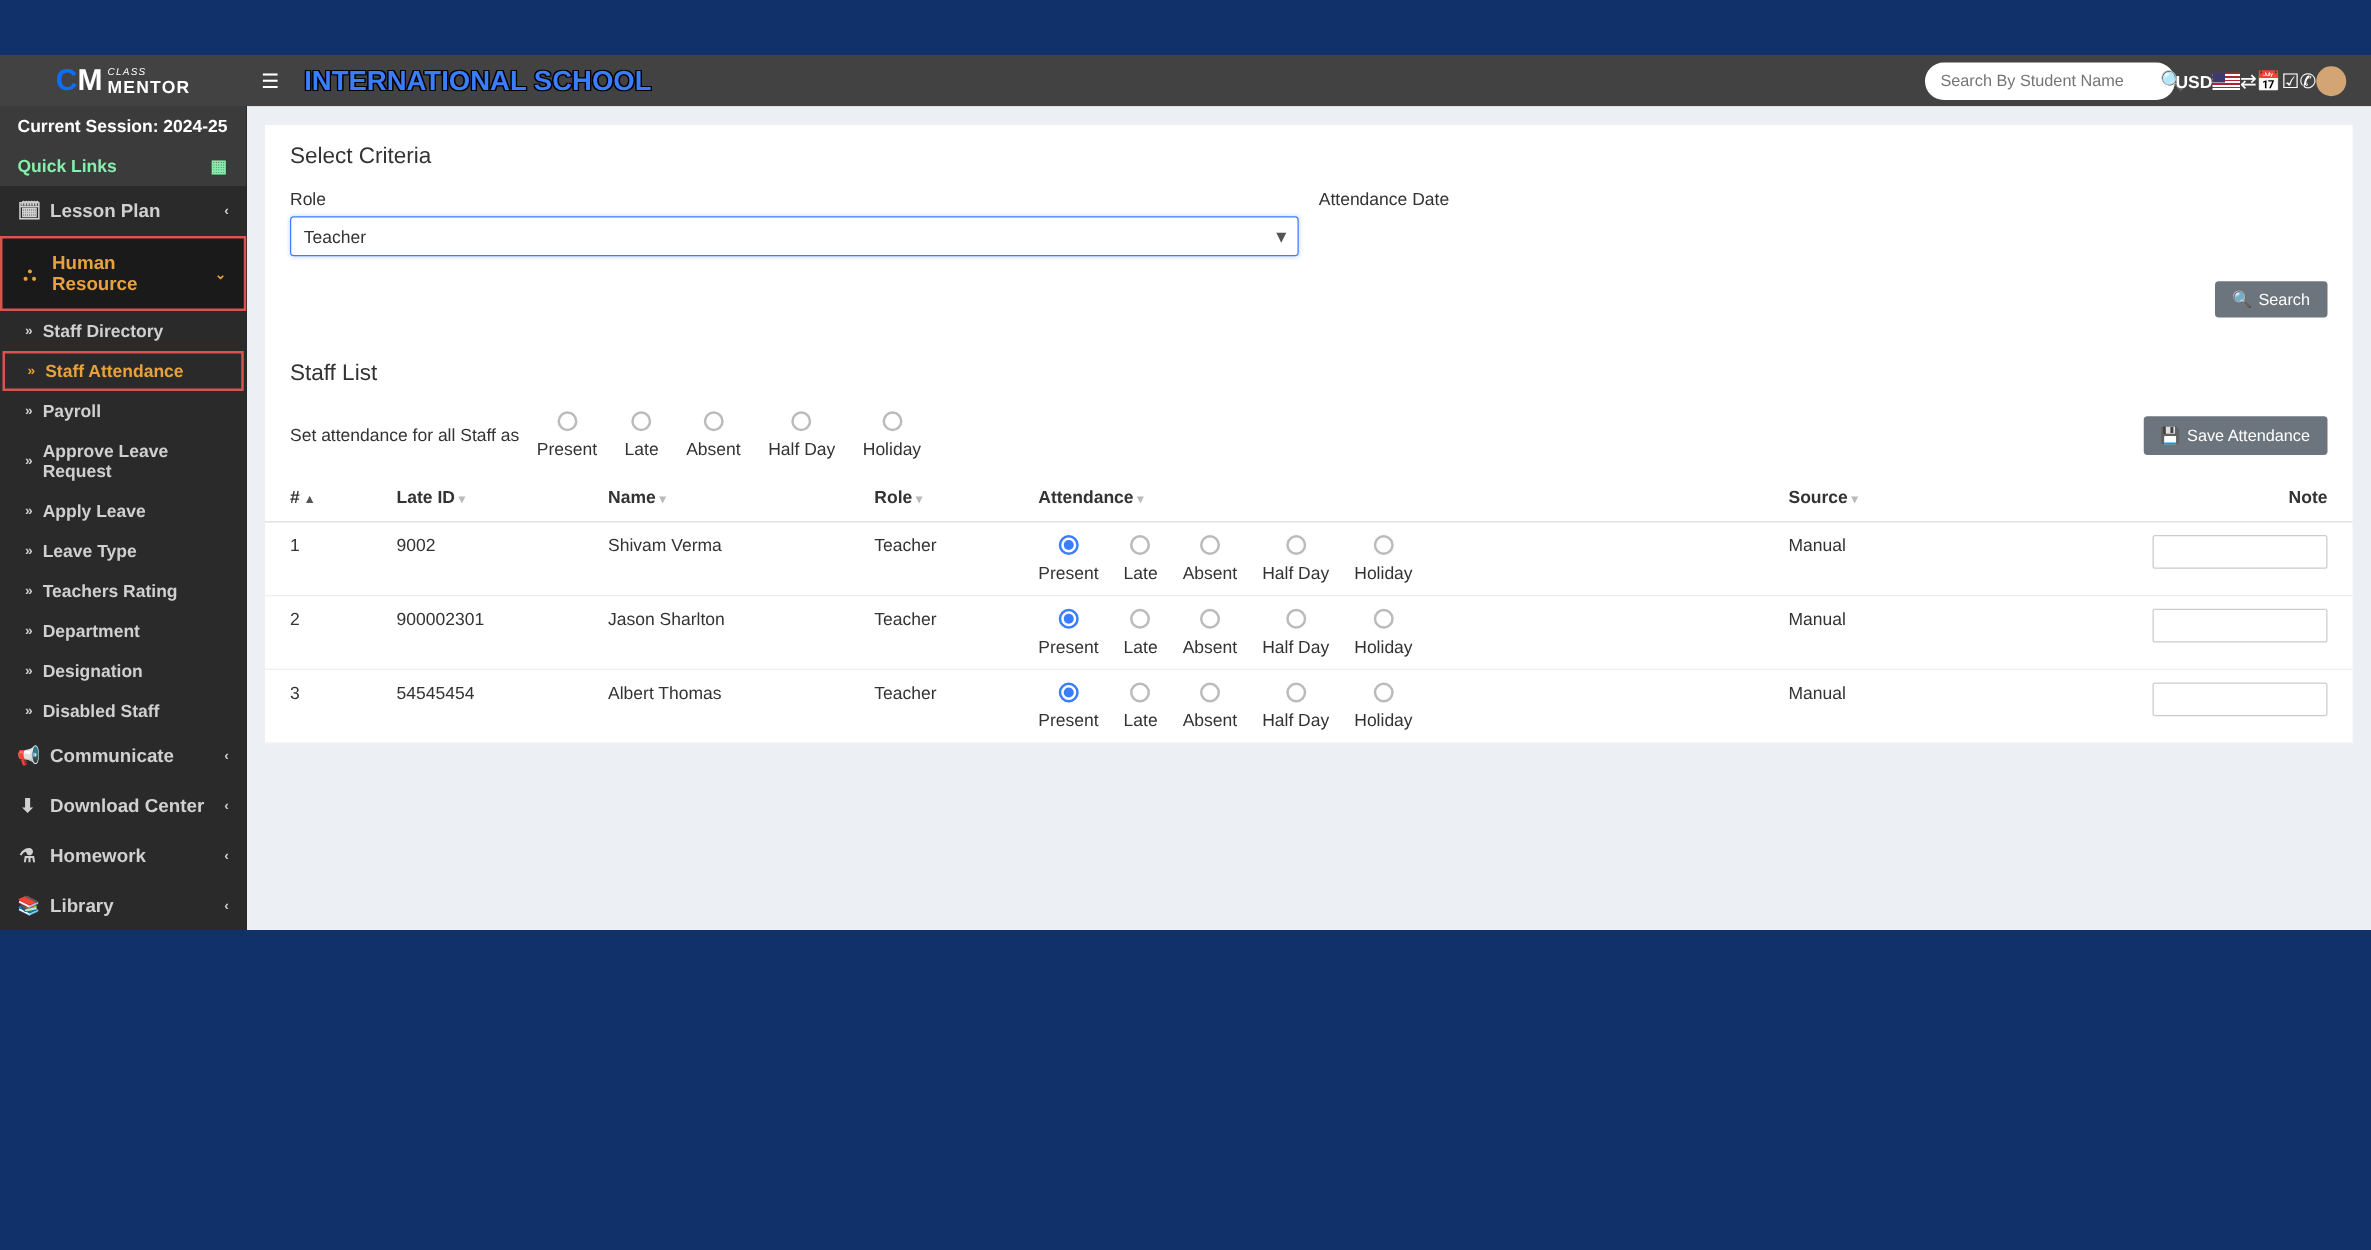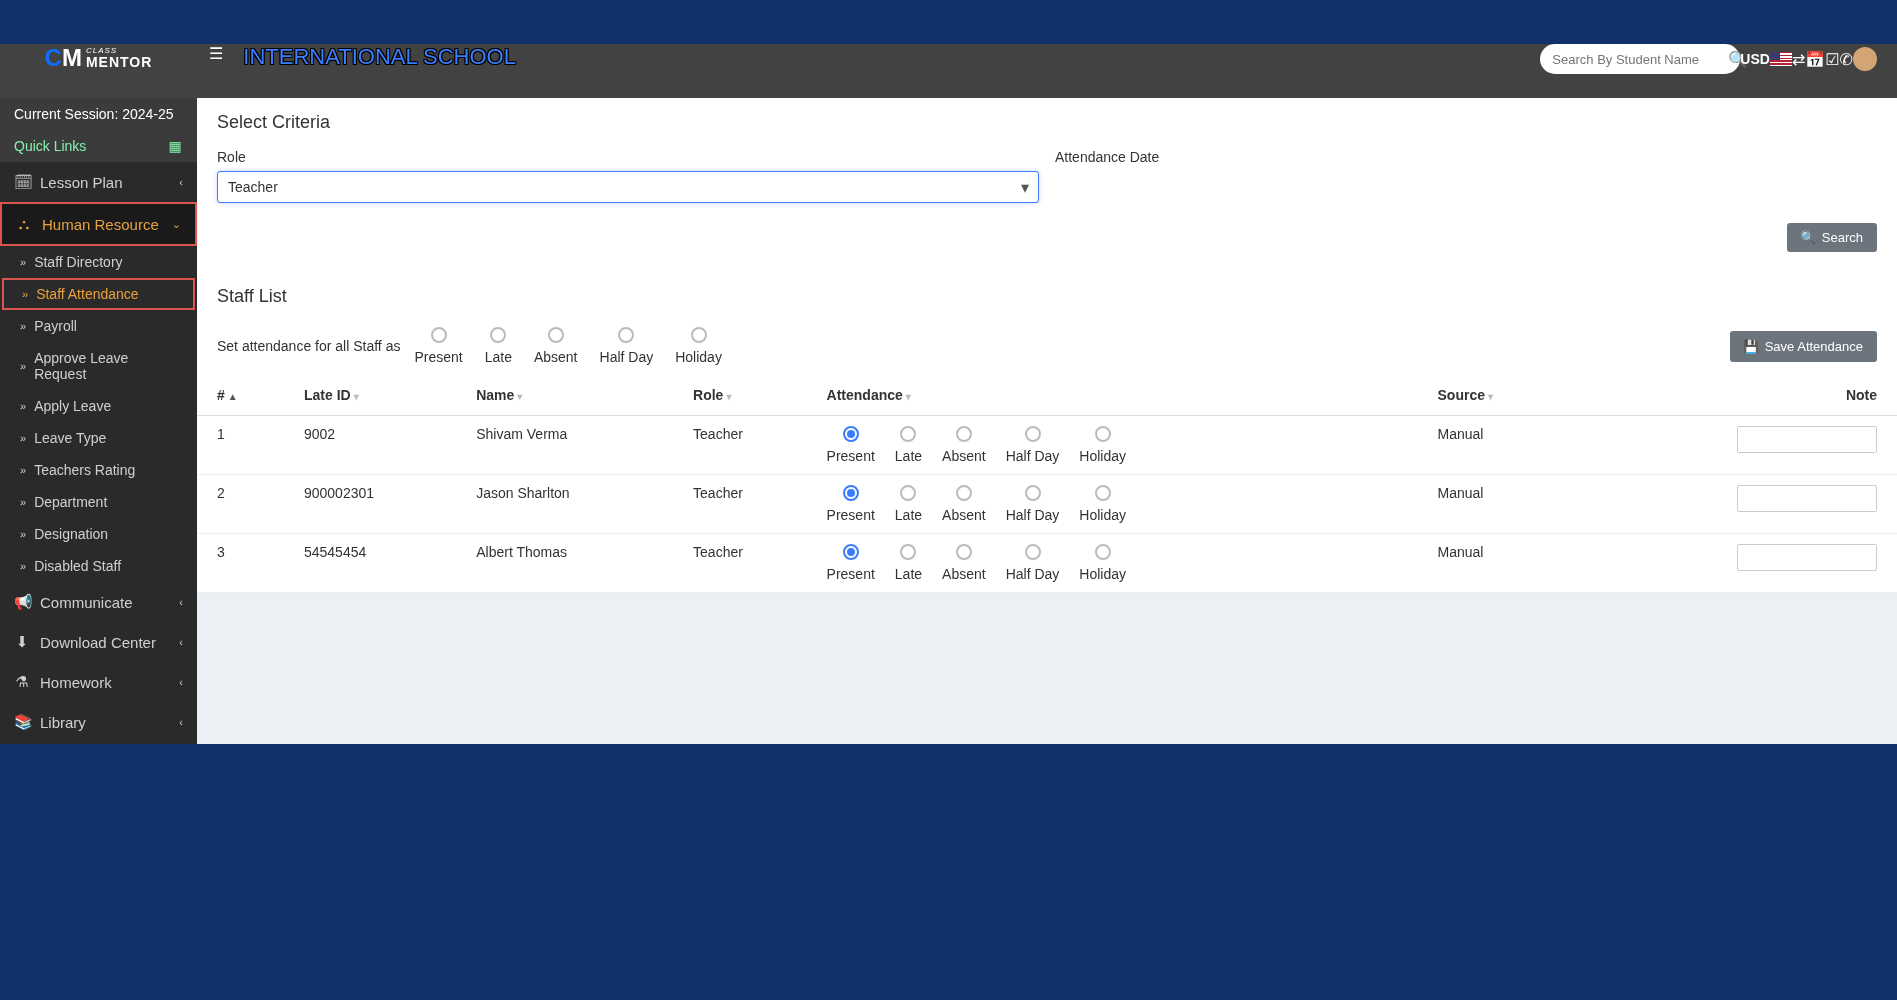--- a/index.html
+++ b/index.html
@@ -1,51 +1,51 @@
 <!DOCTYPE html>
 <html><head>
 <meta charset="utf-8">
 <style>
 * { margin: 0; padding: 0; box-sizing: border-box; font-family: 'Segoe UI', Arial, sans-serif; }
 body { background: #11316a; width: 1897px; height: 1000px; overflow: hidden; }
 .frame { background: #fff; margin: 44px 0; height: 700px; display: flex; flex-direction: column; }
-.topbar { background: #424242; height: 54px; display: flex; align-items: flex-start; color: #fff; }
+.topbar { background: #424242; height: 41px; display: flex; align-items: center; color: #fff; }
 .logo-area { width: 197px; display: flex; align-items: center; justify-content: center; }
 .logo { display: flex; align-items: center; gap: 4px; }
 .logo-cm { font-size: 24px; font-weight: 800; }
 .logo-cm .c { color: #0d6efd; }
 .logo-cm .m { color: #fff; }
 .logo-text { display: flex; flex-direction: column; line-height: 1; }
 .logo-text .class { font-size: 8px; letter-spacing: 1px; font-style: italic; }
 .logo-text .mentor { font-size: 14px; font-weight: 600; letter-spacing: 1px; }
 .hamburger { margin-left: 12px; cursor: pointer; }
-.school-name { margin-left: 20px; font-size: 22px; font-weight: 400; color: #3a7dff; text-shadow: -1px -1px 0 #000, 1px -1px 0 #000, -1px 1px 0 #000, 1px 1px 0 #000; }
+.school-name { margin-left: 20px; font-size: 22px; font-weight: 700; color: #3a7dff; text-shadow: -1px -1px 0 #000, 1px -1px 0 #000, -1px 1px 0 #000, 1px 1px 0 #000; }
 .topbar-right { margin-left: auto; display: flex; align-items: center; padding-right: 20px; }
 .search-wrap { background: #fff; border-radius: 20px; display: flex; align-items: center; padding: 0 12px; height: 30px; width: 200px; }
 .search-wrap input { border: none; outline: none; flex: 1; font-size: 13px; color: #555; }
 .search-wrap .sicon { color: #555; cursor: pointer; }
 .currency { font-size: 14px; font-weight: 600; }
 .flag { width: 22px; height: 14px; background: linear-gradient(to bottom, #b22234 0%, #b22234 10%, #fff 10%, #fff 20%, #b22234 20%, #b22234 30%, #fff 30%, #fff 40%, #b22234 40%, #b22234 50%, #fff 50%, #fff 60%, #b22234 60%, #b22234 70%, #fff 70%, #fff 80%, #b22234 80%, #b22234 90%, #fff 90%); position: relative; }
 .flag::before { content: ''; position: absolute; top: 0; left: 0; width: 10px; height: 8px; background: #3c3b6e; }
 .topicon { cursor: pointer; font-size: 16px; }
 .avatar { width: 24px; height: 24px; border-radius: 50%; background: #d4a574; }
 .main { flex: 1; display: flex; overflow: hidden; }
-.sidebar { width: 197px; background: #2a2a2a; color: #d0d0d0; overflow-y: auto; font-size: 14px; }
+.sidebar { width: 197px; background: #2a2a2a; color: #d0d0d0; overflow-y: auto; font-size: 14px; font-weight: bold; }
 .session { background: #3b3b3b; padding: 8px 14px; font-size: 14px; color: #fff; }
 .quick-links { background: #3b3b3b; padding: 8px 14px; display: flex; justify-content: space-between; align-items: center; color: #86efac; }
 .nav-item { padding: 11px 14px; display: flex; align-items: center; gap: 10px; cursor: pointer; position: relative; }
 .nav-item .chev { margin-left: auto; font-size: 11px; }
 .nav-item.level1 { font-size: 15px; }
 .nav-item.highlighted-parent { border: 2px solid #d9534f; background: #1a1a1a; color: #e8a23d; }
 .nav-item.highlighted-parent .chev { color: #e8a23d; }
 .sub-item { padding: 8px 14px 8px 20px; display: flex; align-items: center; gap: 8px; cursor: pointer; font-size: 14px; }
 .sub-item.highlighted { border: 2px solid #d9534f; color: #e8a23d; padding: 6px 12px 6px 18px; margin: 0 2px; }
 .sub-chev { font-size: 11px; }
 .content { flex: 1; background: #ecf0f5; overflow-y: auto; padding: 0; }
-.panel { background: #fff; margin: 0; }
+.panel { background: #fff; margin: 15px; }
 .panel-header { padding: 14px 20px 10px; font-size: 18px; color: #333; }
 .criteria { padding: 6px 20px 20px; display: flex; gap: 16px; }
 .field { flex: 1; }
 .field label { display: block; font-size: 14px; color: #333; margin-bottom: 6px; font-weight: 500; }
 .select-wrap { position: relative; }
 .select-wrap select { width: 100%; padding: 7px 10px; border: 1px solid #3a7dff; border-radius: 3px; font-size: 14px; appearance: none; background: #fff; color: #333; box-shadow: 0 0 4px rgba(58,125,255,0.3); }
 .select-wrap::after { content: '▾'; position: absolute; right: 10px; top: 50%; transform: translateY(-50%); pointer-events: none; color: #555; }
 .date-input { width: 100%; padding: 7px 10px; border: 1px solid #ccc; border-radius: 3px; font-size: 14px; }
 .search-row { padding: 0 20px 20px; text-align: right; }
 .btn-search { background: #6c757d; color: #fff; border: none; padding: 7px 14px; border-radius: 3px; font-size: 13px; cursor: pointer; display: inline-flex; align-items: center; gap: 5px; }

